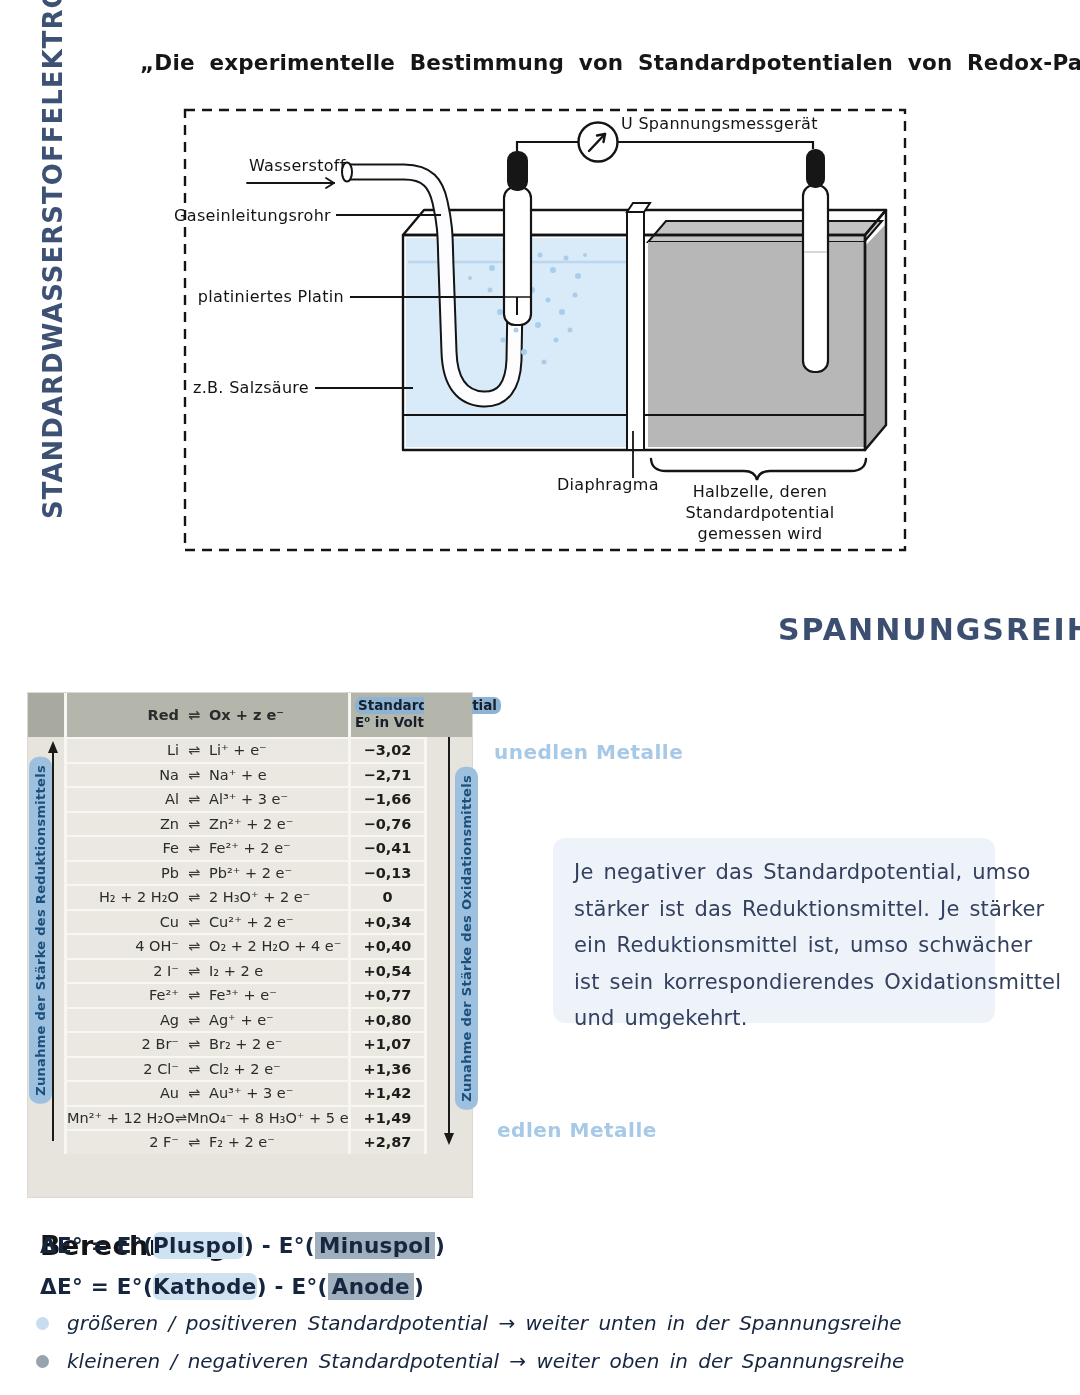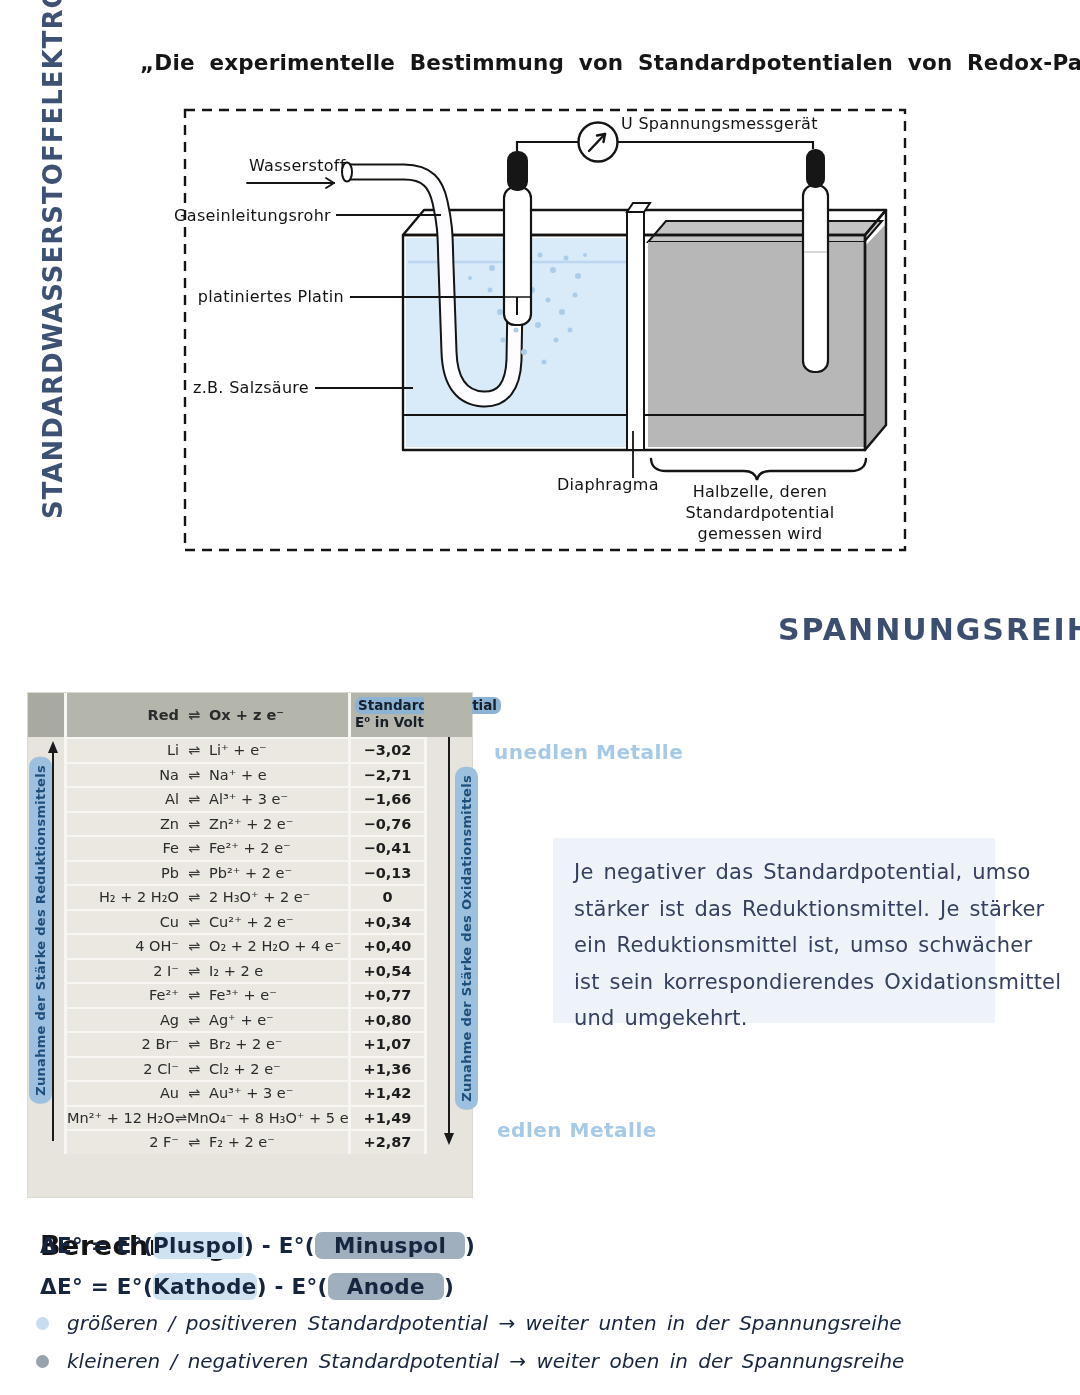--- a/index.html
+++ b/index.html
@@ -61,31 +61,31 @@
     border-radius:10px;padding:8px 3px;letter-spacing:.3px;white-space:nowrap;line-height:17px;
   }
   .vlabel.vleft{left:1px;top:64px;}
   .vlabel.vright{left:427px;top:74px;}
   
   .metal-label{font-size:20px;font-weight:600;color:#a6c9e8;letter-spacing:.5px;white-space:nowrap;}
   .metal-label.unedle{left:494px;top:740px;}
   .metal-label.edle{left:497px;top:1118px;}
   
   .note-box{
-    left:553px;top:838px;width:442px;height:185px;background:#eef3f9;border-radius:2px;
+    left:553px;top:838px;width:442px;height:185px;background:#eef3f9;border-radius:12px;
     padding:16px 0 4px 21px;box-sizing:border-box;color:#33405f;font-size:21px;font-weight:500;
   }
   .note-line{white-space:nowrap;line-height:36.5px;word-spacing:3px;letter-spacing:.2px;}
   
   .calc-heading{left:40px;top:1190px;font-size:27px;font-weight:600;color:#141414;letter-spacing:.5px;margin-top:40px;}
   .formula{font-size:21.5px;font-weight:600;color:#17263f;white-space:nowrap;letter-spacing:.3px;}
   .formula.f1{left:40px;top:1233px;}
   .formula.f2{left:40px;top:1274px;}
   .hl-blue{background:#cfe2f2;border-radius:7px;padding:1px 0;}
-  .hl-gray{background:#9fafbe;border-radius:7px;padding:1px 19px;}
+  .hl-gray{background:#9fafbe;border-radius:0;padding:1px 4px;}
   
   .bullet-row{left:36px;display:flex;align-items:flex-start;font-style:italic;}
   .bullet-row.b1{top:1311px;}
   .bullet-row.b2{top:1349px;}
   .dot{width:13px;height:13px;border-radius:50%;margin:6px 18px 0 0;flex:0 0 auto;}
   .dot.blue{background:#c9ddf0;}
   .dot.gray{background:#98a3ae;}
   .bullet-text{font-size:20px;color:#17263f;font-weight:500;word-spacing:4px;white-space:nowrap;}
 </style>
 </head>

